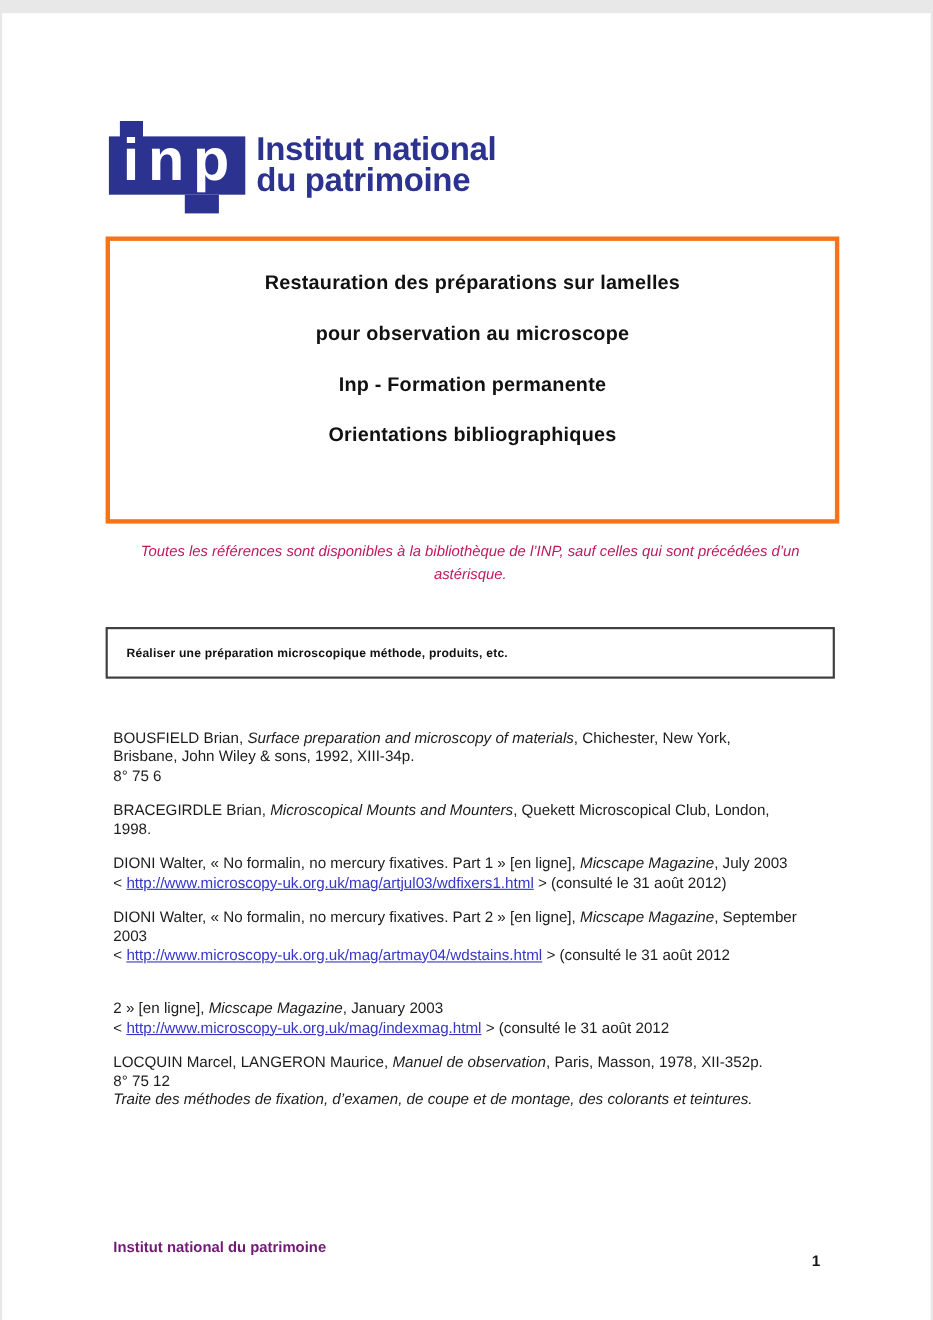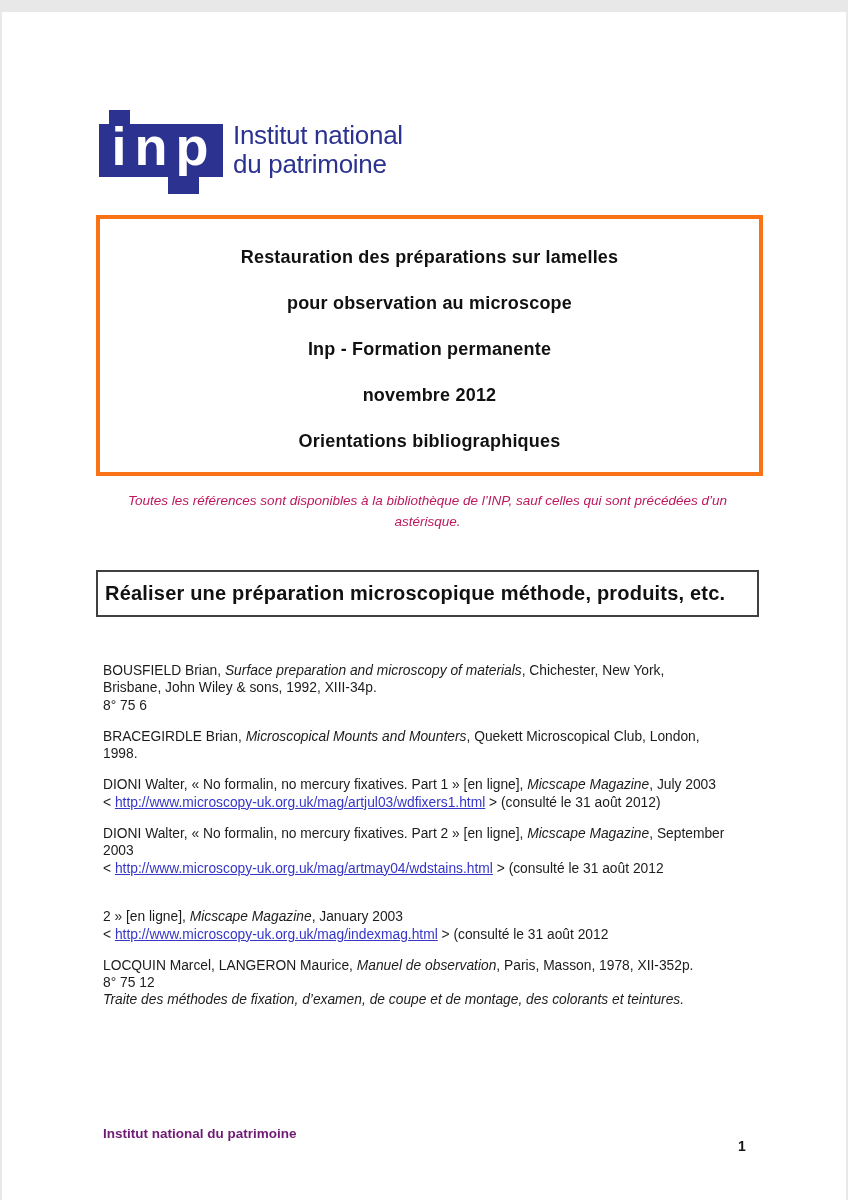--- a/index.html
+++ b/index.html
@@ -18,21 +18,21 @@
   .logo-toptab{position:absolute;left:10px;top:0;width:21px;height:16px;background:var(--accent);}
   .logo-rect{position:absolute;left:0;top:14px;width:124px;height:53px;background:var(--accent);}
   .logo-bottab{position:absolute;left:69px;top:67px;width:31px;height:17px;background:var(--accent);}
   .logo-acronym{
     position:absolute;left:0;top:-6px;width:124px;
     text-align:center;color:#ffffff;font-weight:700;
     font-size:54px;line-height:84px;letter-spacing:8px;text-indent:6px;
   }
   .logo-text{
     position:absolute;left:134px;top:11px;
-    color:var(--accent);font-weight:400;font-size:26px;line-height:29px;
+    color:var(--accent);font-weight:700;font-size:30px;line-height:29px;
     letter-spacing:-0.3px;white-space:nowrap;
   }
   
   .title-box{
     position:absolute;left:94px;top:203px;width:659px;height:253px;
     border:4px solid #f97316;box-sizing:content-box;
     text-align:center;
   }
   .title-box p{
     margin:0 0 28px 0;font-size:18px;font-weight:700;line-height:18px;
@@ -43,21 +43,21 @@
   .note{
     position:absolute;left:94px;top:478px;width:663px;
     font-style:italic;font-size:13.5px;line-height:21px;text-align:center;color:#be185d;
   }
   
   .section-box{
     position:absolute;left:94px;top:558px;width:659px;height:43px;
     border:2px solid #404040;display:flex;align-items:center;
   }
   .section-box span{
-    padding-left:7px;font-weight:700;font-size:20px;letter-spacing:0.2px;color:#111;
+    padding-left:17px;font-weight:700;font-size:11px;letter-spacing:0.2px;color:#111;
   }
   
   .bibliography{
     position:absolute;left:101px;top:650px;width:660px;
     font-size:13.8px;line-height:17.3px;color:#1c1c1c;
   }
   .bibliography p{margin:0 0 14px 0;}
   .bibliography .it{font-style:italic;}
   .bibliography a.lnk{color:var(--link);text-decoration:underline;cursor:pointer;}
   
@@ -85,21 +85,20 @@
     <div class="logo-text">
       <div>Institut national</div>
       <div>du patrimoine</div>
     </div>
   </div>
 
   <div class="title-box">
     <p>Restauration des préparations sur lamelles</p>
     <p>pour observation au microscope</p>
     <p>Inp - Formation permanente</p>
-    <p>novembre 2012</p>
     <p>Orientations bibliographiques</p>
   </div>
 
   <div class="note">Toutes les références sont disponibles à la bibliothèque de l’INP, sauf celles qui sont précédées d’un astérisque.</div>
 
   <div class="section-box">
     <span>Réaliser une préparation microscopique méthode, produits, etc.</span>
   </div>
 
   <div class="bibliography">

